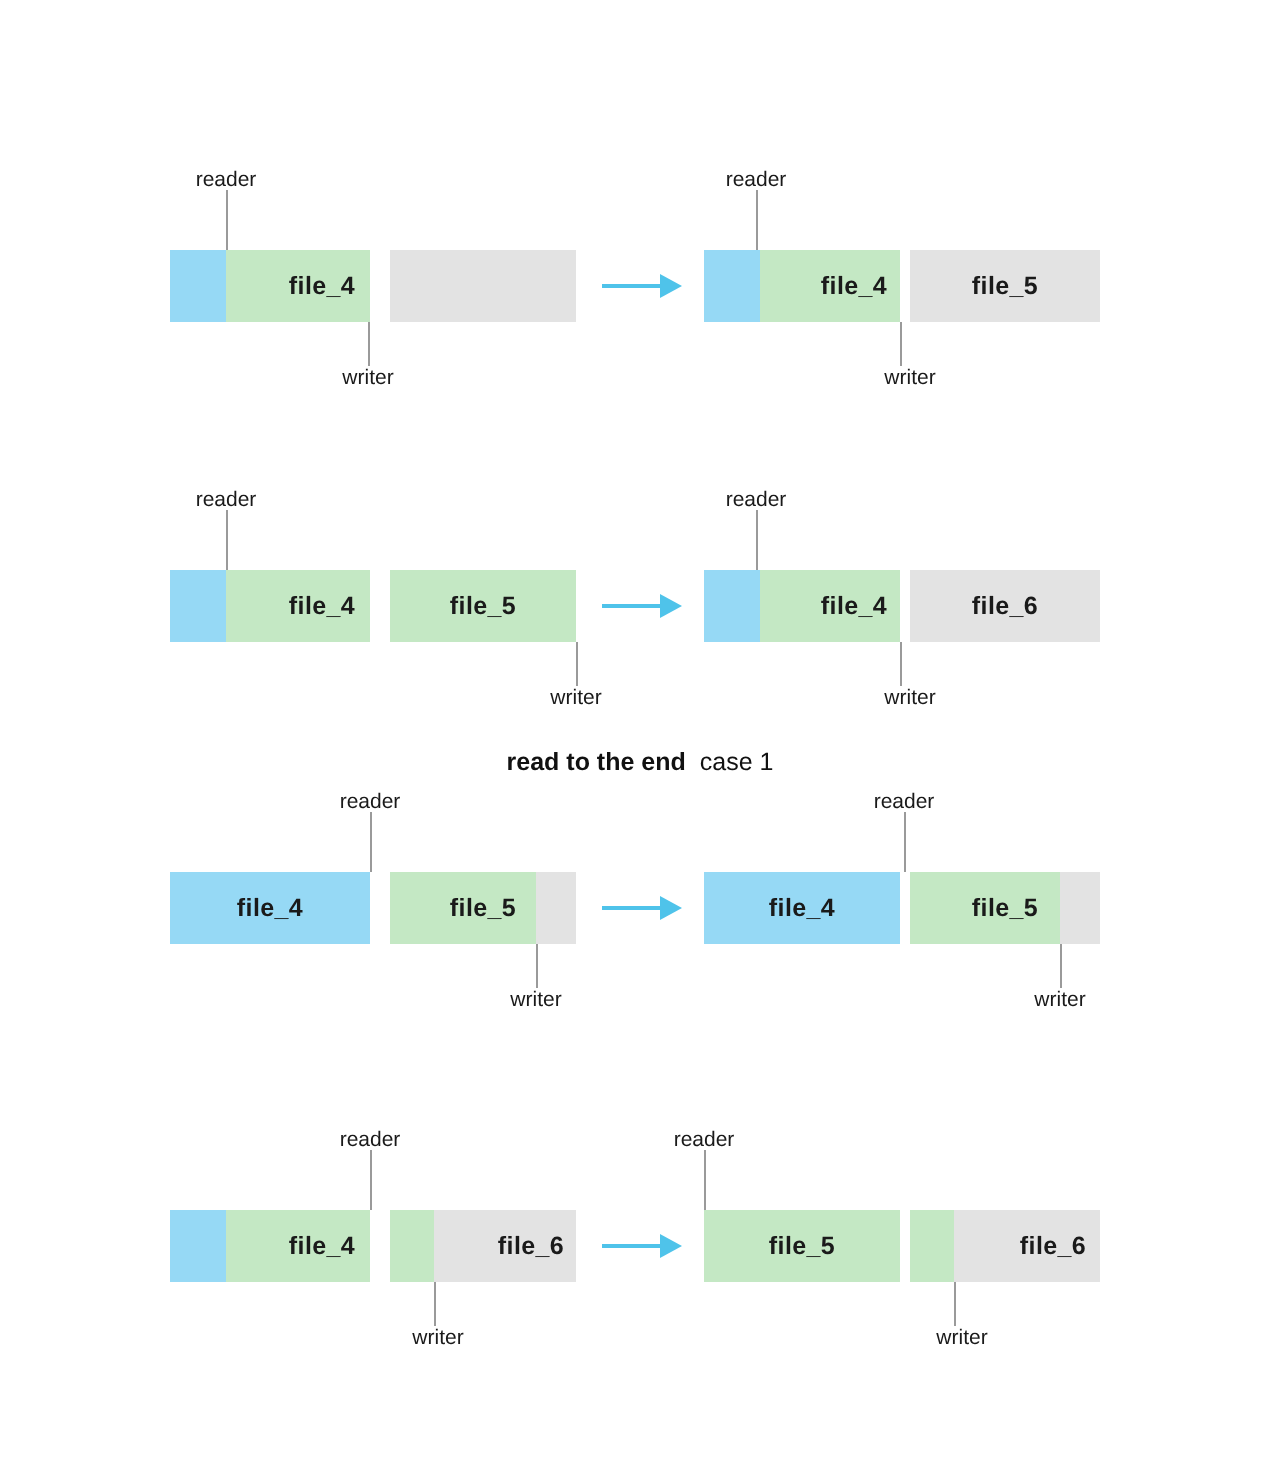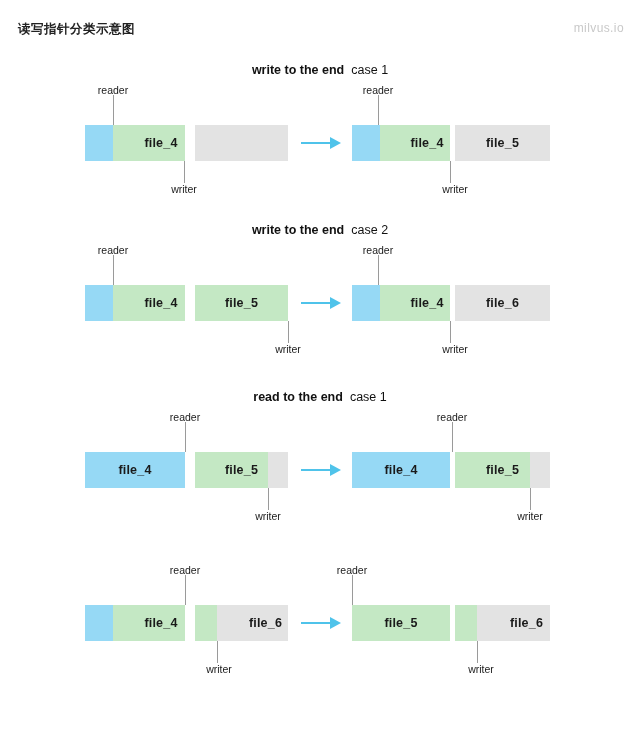--- a/index.html
+++ b/index.html
@@ -56,29 +56,22 @@
     position:absolute;top:0;width:0;height:0;
     border-top:6px solid transparent;border-bottom:6px solid transparent;
     border-left:11px solid #4fc3ea;
   }
 </style>
 </head>
 <body>
 
 <div class="page">
 
-  <div class="header">
-    <div class="header-title">读写指针分类示意图</div>
-    <div class="header-brand">milvus.io</div>
-  </div>
 
   <div class="row" style="top:55px">
-    <div class="row-title">
-      <span class="t-main">write to the end</span><span class="t-case">case 1</span>
-    </div>
 
     <div class="blk" style="left:85px;top:70px;width:100px">
       <div class="fill blue" style="left:0;width:28px"></div>
       <div class="fill green" style="left:28px;width:72px"></div>
       <div class="cap" style="padding-left:26px">file_4</div>
     </div>
     <div class="blk" style="left:195px;top:70px;width:93px">
       <div class="fill gray" style="left:0;width:93px"></div>
       <div class="cap"></div>
     </div>
@@ -101,23 +94,20 @@
       <div class="fill gray" style="left:0;width:95px"></div>
       <div class="cap">file_5</div>
     </div>
     <div class="ptr" style="left:378px;top:40px;height:30px"></div>
     <div class="ptr-label" style="left:378px;top:41px;transform:translate(-50%,-100%)">reader</div>
     <div class="ptr" style="left:450px;top:106px;height:22px"></div>
     <div class="ptr-label" style="left:455px;top:128px">writer</div>
   </div>
 
   <div class="row" style="top:215px">
-    <div class="row-title">
-      <span class="t-main">write to the end</span><span class="t-case">case 2</span>
-    </div>
 
     <div class="blk" style="left:85px;top:70px;width:100px">
       <div class="fill blue" style="left:0;width:28px"></div>
       <div class="fill green" style="left:28px;width:72px"></div>
       <div class="cap" style="padding-left:26px">file_4</div>
     </div>
     <div class="blk" style="left:195px;top:70px;width:93px">
       <div class="fill green" style="left:0;width:93px"></div>
       <div class="cap">file_5</div>
     </div>
@@ -139,21 +129,21 @@
     <div class="blk" style="left:455px;top:70px;width:95px">
       <div class="fill gray" style="left:0;width:95px"></div>
       <div class="cap">file_6</div>
     </div>
     <div class="ptr" style="left:378px;top:40px;height:30px"></div>
     <div class="ptr-label" style="left:378px;top:41px;transform:translate(-50%,-100%)">reader</div>
     <div class="ptr" style="left:450px;top:106px;height:22px"></div>
     <div class="ptr-label" style="left:455px;top:128px">writer</div>
   </div>
 
-  <div class="row" style="top:382px">
+  <div class="row" style="top:366px">
     <div class="row-title">
       <span class="t-main">read to the end</span><span class="t-case">case 1</span>
     </div>
 
     <div class="blk" style="left:85px;top:70px;width:100px">
       <div class="fill blue" style="left:0;width:100px"></div>
       <div class="cap">file_4</div>
     </div>
     <div class="blk" style="left:195px;top:70px;width:93px">
       <div class="fill green" style="left:0;width:73px"></div>

